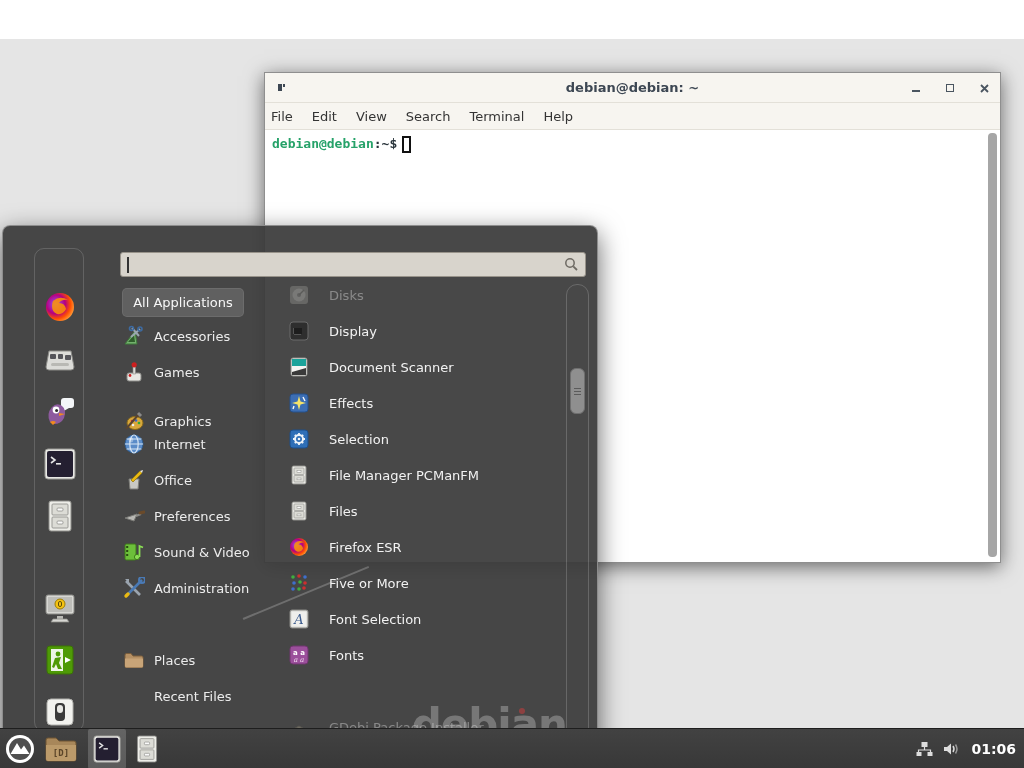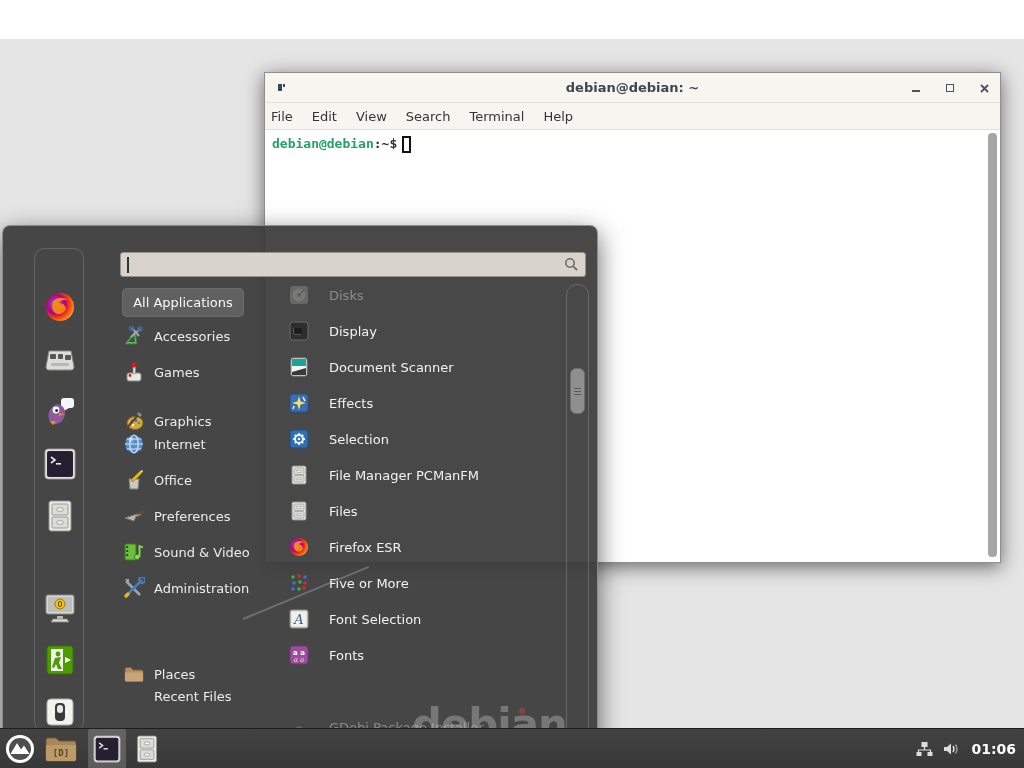--- a/index.html
+++ b/index.html
@@ -315,21 +315,21 @@
         <svg width="22" height="22" viewBox="0 0 22 22">
           <path d="M3 4 L17 18" stroke="#9aa4ae" stroke-width="2.6"></path>
           <path d="M2 2 L6 2 L6 6 Z" fill="#9aa4ae"></path>
           <path d="M19 3 L5 17" stroke="#4a7ab5" stroke-width="2.6"></path>
           <circle cx="19" cy="3" r="3" fill="none" stroke="#4a7ab5" stroke-width="2"></circle>
           <path d="M5 17 L3 19" stroke="#e9b913" stroke-width="3.4" stroke-linecap="round"></path>
         </svg>
       </span>
       <span class="lbl">Administration</span>
     </div>
-    <div class="cat-row" style="top:433px">
+    <div class="cat-row" style="top:419px">
       <span class="cic">
         <svg width="22" height="22" viewBox="0 0 22 22">
           <path d="M2 6 Q2 4.5 3.5 4.5 L8 4.5 L10 7 L18.5 7 Q20 7 20 8.5 L20 17 Q20 18.5 18.5 18.5 L3.5 18.5 Q2 18.5 2 17 Z" fill="#b59064" stroke="#7d5f3c"></path>
           <path d="M2 9.5 L20 9.5 L20 17 Q20 18.5 18.5 18.5 L3.5 18.5 Q2 18.5 2 17 Z" fill="#c8a478"></path>
         </svg>
       </span>
       <span class="lbl">Places</span>
     </div>
     <div class="cat-row" style="top:455px">
       <span class="cic"></span>

